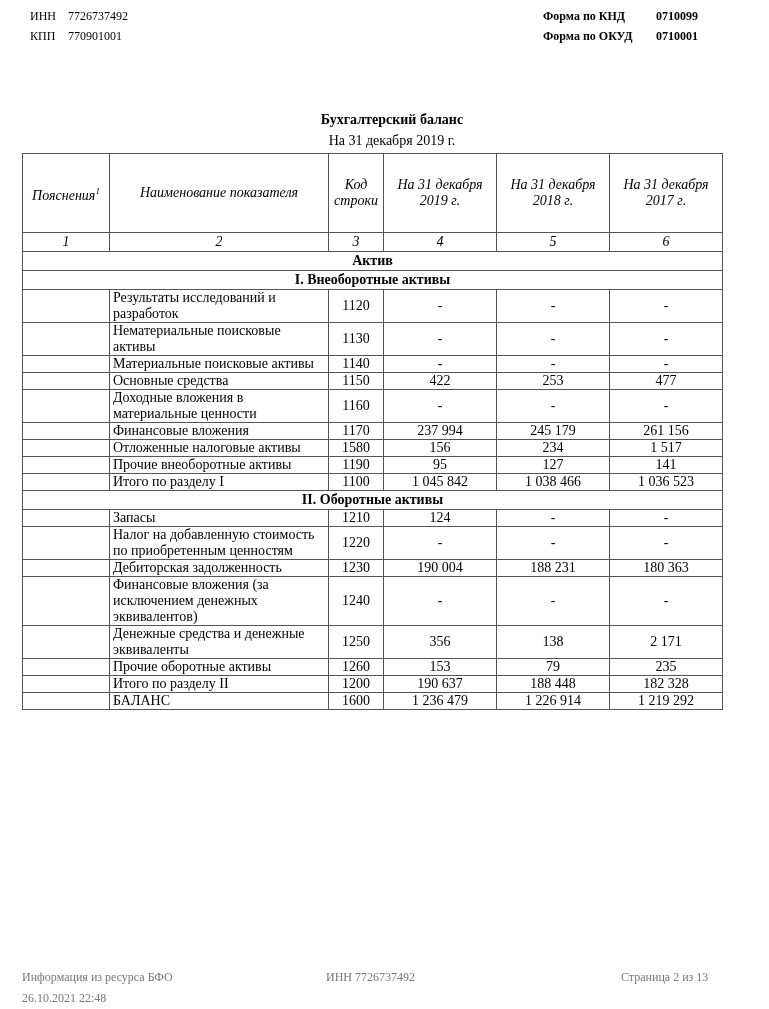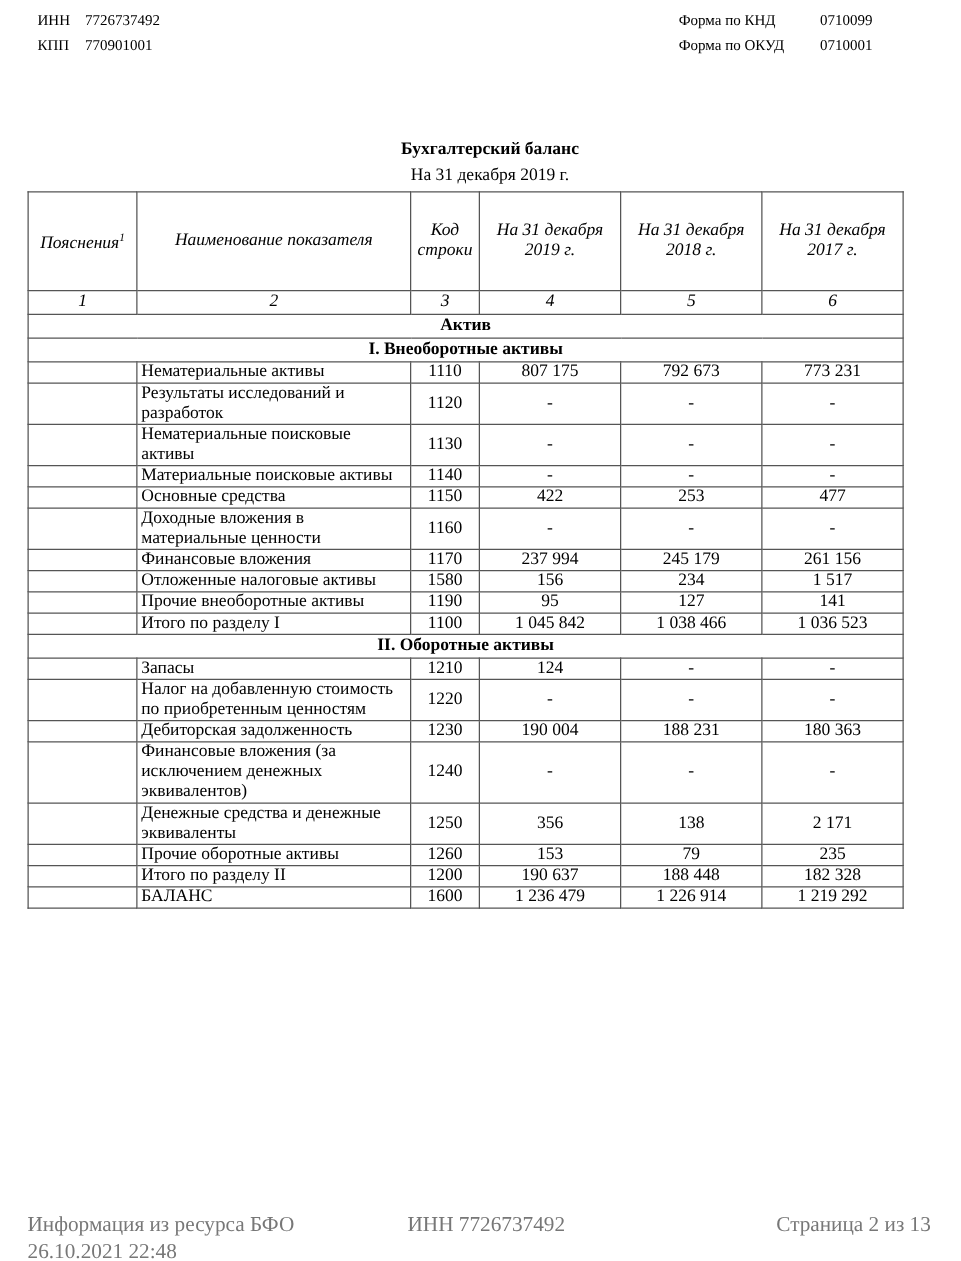--- a/index.html
+++ b/index.html
@@ -2,36 +2,36 @@
 <html><head>
 <meta charset="utf-8">
 <style>
   html, body { margin:0; padding:0; background:#fff; }
   body { width:769px; height:1009px; position:relative; font-family:"Liberation Serif", serif; color:#000; overflow:hidden; }
   .hdr { position:absolute; font-size:12px; }
   .hdr .lbl { display:inline-block; }
   .hdr-left { left:30px; top:9px; }
   .hdr-left div { height:20px; line-height:14px; }
   .hdr-left .lbl { width:38px; }
-  .hdr-right { left:543px; top:9px; font-weight:normal; }
+  .hdr-right { left:543px; top:9px; font-weight:bold; }
   .hdr-right div { height:20px; line-height:14px; }
   .hdr-right .lbl { width:113px; }
   .title { position:absolute; left:0; width:784px; text-align:center; top:112px; font-size:14px; font-weight:bold; }
   .subtitle { position:absolute; left:0; width:784px; text-align:center; top:133px; font-size:14px; }
   table.bal { position:absolute; left:22px; top:153px; border-collapse:collapse; font-size:14px; table-layout:fixed; width:607px; }
   table.bal td { border:1px solid #555; padding:0 3px; line-height:16px; vertical-align:middle; }
   .c1 { width:87px; } .c2 { width:219px; } .c3 { width:55px; } .c4 { width:113px; } .c5 { width:113px; } .c6 { width:113px; }
   .head td { font-style:italic; text-align:center; height:78px; }
   .nums td { font-style:italic; text-align:center; height:18px; }
   .sec td { text-align:center; font-weight:bold; height:18px; }
   td.num { text-align:center; }
   td.name { text-align:left; }
   tr.bold td.name { font-weight:normal; }
   sup { font-size:9px; }
-  .footer { position:absolute; font-size:17px; color:#777; }
+  .footer { position:absolute; font-size:12px; color:#777; }
   .f1 { left:22px; top:970px; }
   .f2 { left:22px; top:991px; }
   .f3 { left:326px; top:970px; }
   .f4 { left:621px; top:970px;text-align:right; }
 </style>
 </head>
 <body>
 
 <div class="hdr hdr-left">
   <div><span class="lbl">ИНН</span><span>7726737492</span></div>
@@ -70,28 +70,20 @@
       <td>4</td>
       <td>5</td>
       <td>6</td>
     </tr>
     <tr class="sec">
         <td colspan="6">Актив</td>
       </tr>
     <tr class="sec" id="sec1">
         <td colspan="6">I. Внеоборотные активы</td>
       </tr>
-    <tr>
-        <td></td>
-        <td class="name">Нематериальные активы</td>
-        <td class="num">1110</td>
-        <td class="num">807 175</td>
-        <td class="num">792 673</td>
-        <td class="num">773 231</td>
-      </tr>
       <tr>
         <td></td>
         <td class="name">Результаты исследований и разработок</td>
         <td class="num">1120</td>
         <td class="num">-</td>
         <td class="num">-</td>
         <td class="num">-</td>
       </tr>
       <tr>
         <td></td>

